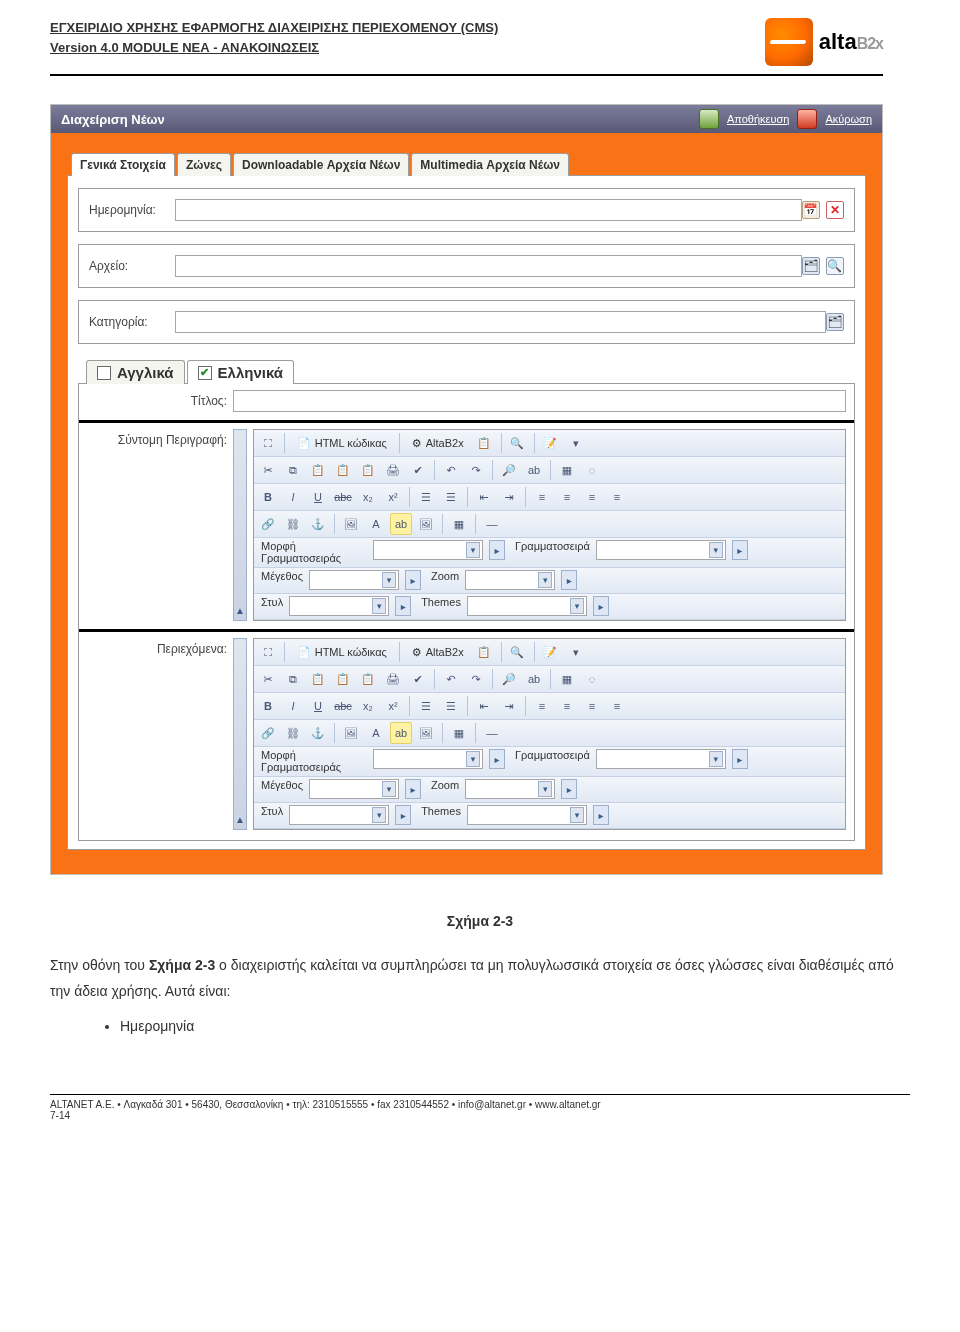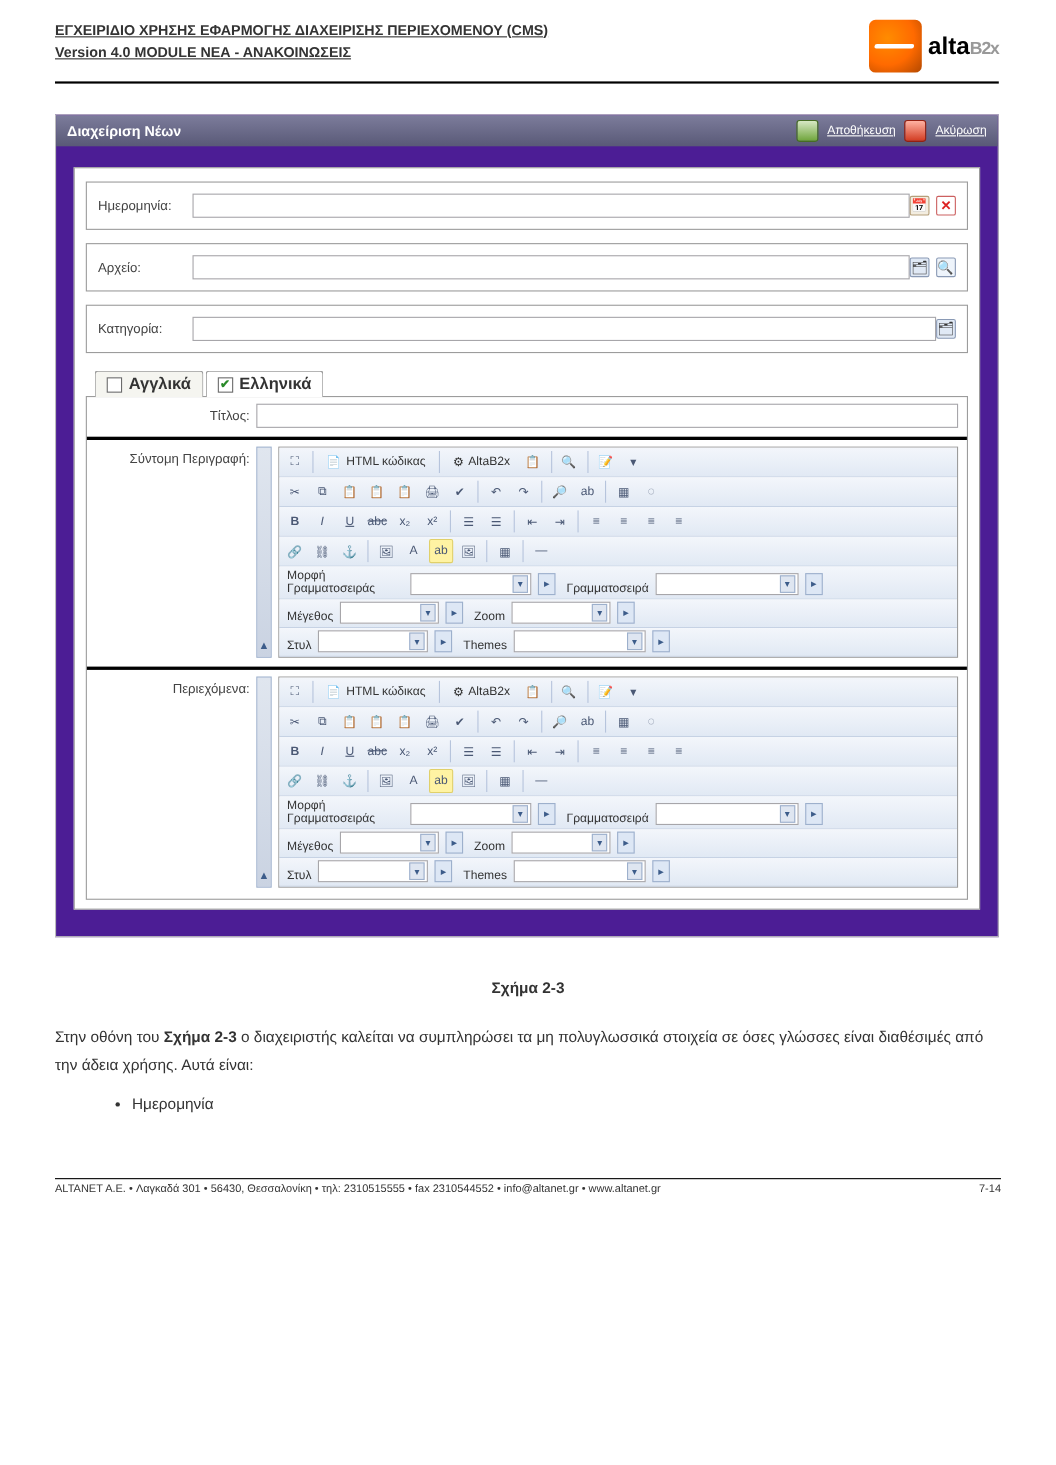--- a/index.html
+++ b/index.html
@@ -5,21 +5,21 @@
   * { box-sizing: border-box; }
   body {
     margin: 0;
     font-family: Verdana, Arial, sans-serif;
     font-size: 12px;
     color: #333;
     background: #fff;
     width: 960px;
   }
   .page {
-    padding: 18px 52px 8px 50px;
+    padding: 18px 77px 8px 50px;
   }
   .doc-header {
     display: flex;
     justify-content: space-between;
     align-items: flex-start;
     border-bottom: 2px solid #000;
     padding-bottom: 8px;
     margin-bottom: 28px;
   }
   .doc-title {
@@ -51,21 +51,21 @@
     background: #fff;
     border-radius: 3px;
     transform: translateY(-50%) skewX(-10deg);
   }
   .logo-text .b1 { font-size: 22px; font-weight: bold; color: #000; }
   .logo-text .b2 { font-size: 16px; font-weight: bold; color: #999; letter-spacing: -1px;}
 
   
   .app-frame {
     border: 1px solid #bcbcbc;
-    background: #4c1d95;
+    background: #f97316;
     margin: 0 auto;
     width: 100%;
   }
   .app-titlebar {
     display: flex;
     justify-content: space-between;
     align-items: center;
     background: linear-gradient(#7c7c9b, #595977);
     color: #fff;
     padding: 4px 10px;
@@ -276,21 +276,21 @@
     width:1px;
     height:20px;
     background:#b6c4dc;
     margin:0 2px;
   }
   .ebtn.hl { background:#fff3a3; border-color:#e0d06a; }
 
   .edrops {
     display:flex;
     flex-wrap:wrap;
-    align-items:flex-end;
+    align-items:flex-start;
     gap:4px 6px;
     padding:2px 3px 3px 3px;
     border-bottom:1px solid #c6d2e4;
     background: linear-gradient(#f3f6fb, #e1e9f4);
   }
   .dd-label {
     font-size:11px;
     color:#333;
     padding-left:4px;
     line-height:1.1;
@@ -347,20 +347,21 @@
   }
   ul.bul li { margin-bottom:6px; }
 
   .footer {
     border-top:1px solid #000;
     margin: 60px 50px 0 50px;
     padding-top:4px;
     display:flex;
     justify-content:space-between;
     font-size:10px;
+    flex-direction:column;
   }
 </style>
 </head>
 <body>
 
 <div class="page">
 
   <div class="doc-header">
     <div class="doc-title">
       <span>ΕΓΧΕΙΡΙΔΙΟ ΧΡΗΣΗΣ ΕΦΑΡΜΟΓΗΣ ΔΙΑΧΕΙΡΙΣΗΣ ΠΕΡΙΕΧΟΜΕΝΟΥ (CMS)</span>
@@ -379,20 +380,26 @@
       <span>Διαχείριση Νέων</span>
       <div class="actions">
         <span class="ico ico-save"></span>
         <a href="#">Αποθήκευση</a>
         <span class="ico ico-cancel"></span>
         <a href="#">Ακύρωση</a>
       </div>
     </div>
 
     <div class="app-body">
+      <div class="tabs">
+        <div class="tab active">Γενικά Στοιχεία</div>
+        <div class="tab">Ζώνες</div>
+        <div class="tab">Downloadable Αρχεία Νέων</div>
+        <div class="tab">Multimedia Αρχεία Νέων</div>
+      </div>
 
       <div class="tab-panel">
 
         <div class="row">
           <label>Ημερομηνία:</label>
           <input class="txt" type="text" style="">
           <div class="afters">
             <span class="sic date">📅</span>
             <span class="sic clear">✕</span>
           </div>

